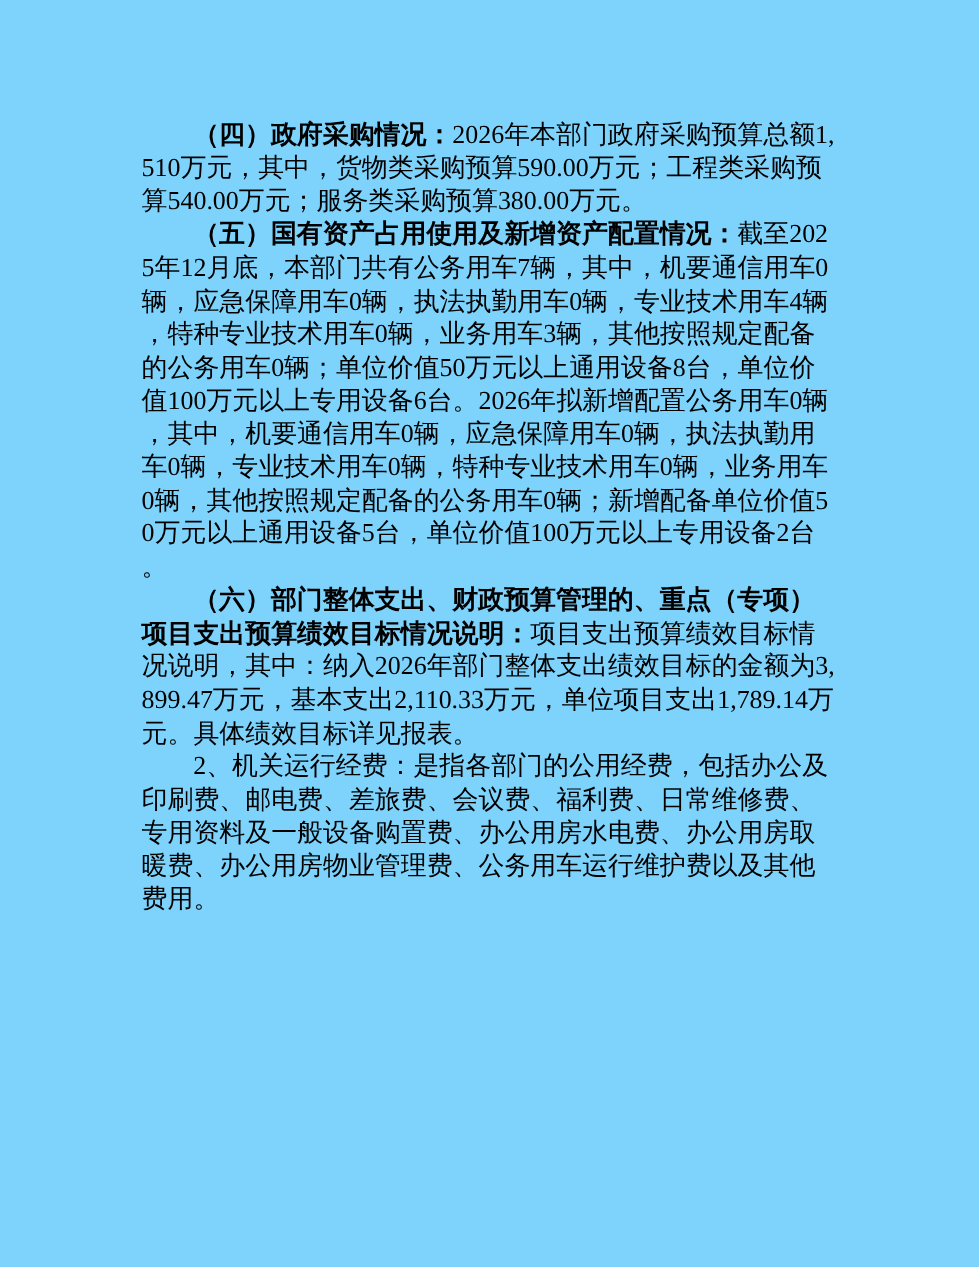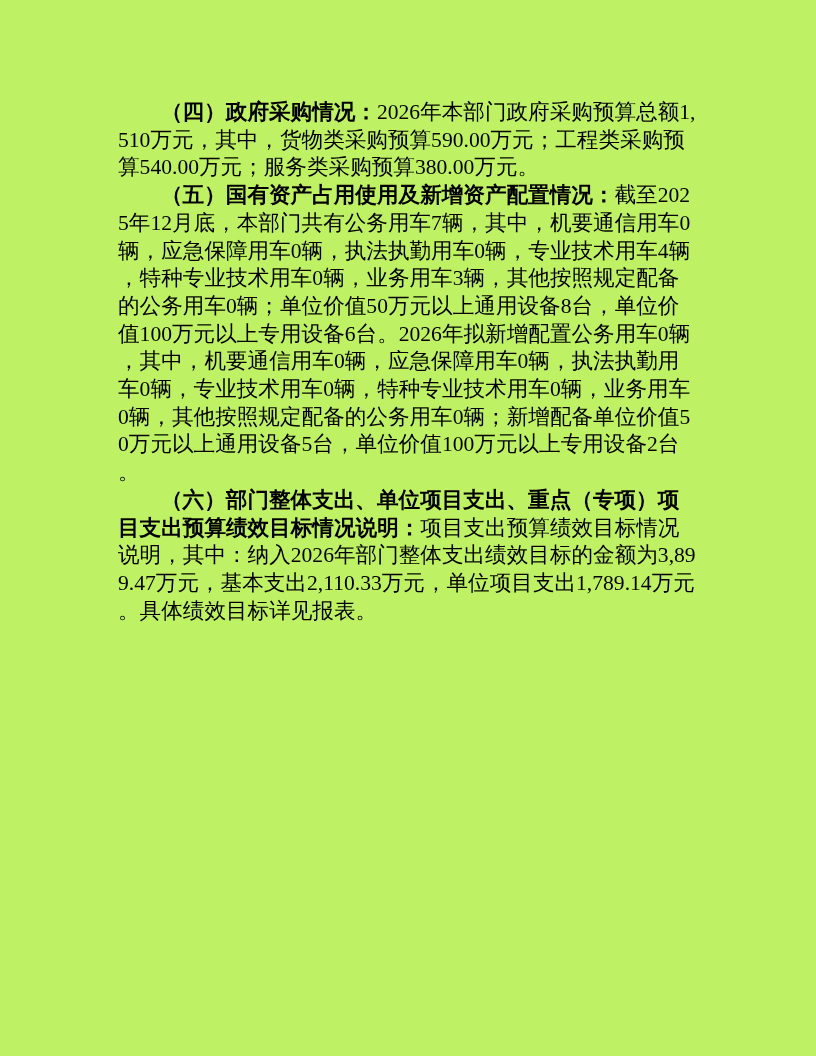--- a/index.html
+++ b/index.html
@@ -13,21 +13,21 @@
     position: relative;
     overflow: hidden;
     font-family: "Liberation Serif", "DejaVu Serif", serif;
   }
   .page {
     position: absolute;
     left: 0;
     top: 0;
     width: 816px;
     height: 1056px;
-    background: #bef264;
+    background: #7dd3fc;
   }
   .doc-body {
     position: absolute;
     left: 118px;
     top: 99px;
     width: 578px;
     color: #000000;
     font-size: 21.6px;
     line-height: 27.7px;
     text-align: left;
@@ -46,19 +46,20 @@
 </head>
 <body>
 
 <div class="page">
   <div class="doc-body">
 
     <p class="para"><b>（四）政府采购情况：</b><span>2026年本部门政府采购预算总额1,510万元，其中，货物类采购预算590.00万元；工程类采购预算540.00万元；服务类采购预算380.00万元。</span></p>
 
     <p class="para"><b>（五）国有资产占用使用及新增资产配置情况：</b><span>截至2025年12月底，本部门共有公务用车7辆，其中，机要通信用车0辆，应急保障用车0辆，执法执勤用车0辆，专业技术用车4辆，特种专业技术用车0辆，业务用车3辆，其他按照规定配备的公务用车0辆；单位价值50万元以上通用设备8台，单位价值100万元以上专用设备6台。2026年拟新增配置公务用车0辆，其中，机要通信用车0辆，应急保障用车0辆，执法执勤用车0辆，专业技术用车0辆，特种专业技术用车0辆，业务用车0辆，其他按照规定配备的公务用车0辆；新增配备单位价值50万元以上通用设备5台，单位价值100万元以上专用设备2台。</span></p>
 
-    <p class="para"><b>（六）部门整体支出、单位项目支出、重点（专项）项目支出预算绩效目标情况说明：</b><span>项目支出预算绩效目标情况说明，其中：纳入2026年部门整体支出绩效目标的金额为3,899.47万元，基本支出2,110.33万元，单位项目支出1,789.14万元。具体绩效目标详见报表。</span></p>
+    <p class="para"><b>（六）部门整体支出、财政预算管理的、重点（专项）项目支出预算绩效目标情况说明：</b><span>项目支出预算绩效目标情况说明，其中：纳入2026年部门整体支出绩效目标的金额为3,899.47万元，基本支出2,110.33万元，单位项目支出1,789.14万元。具体绩效目标详见报表。</span></p>
 
 
 
+    <p class="para"><b></b><span>2、机关运行经费：是指各部门的公用经费，包括办公及印刷费、邮电费、差旅费、会议费、福利费、日常维修费、专用资料及一般设备购置费、办公用房水电费、办公用房取暖费、办公用房物业管理费、公务用车运行维护费以及其他费用。</span></p>
 
   </div>
 </div>
 
 </body></html>

